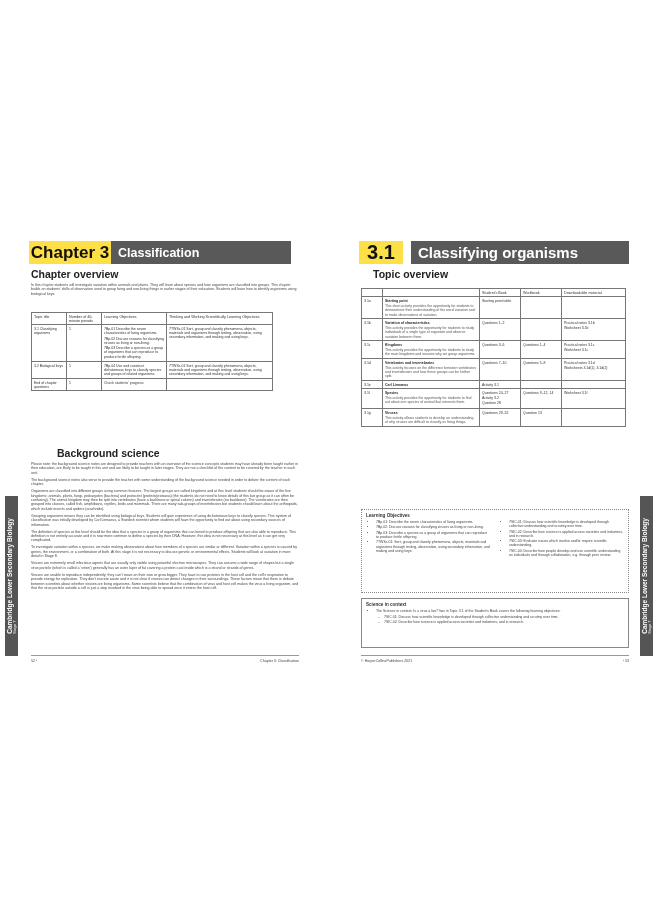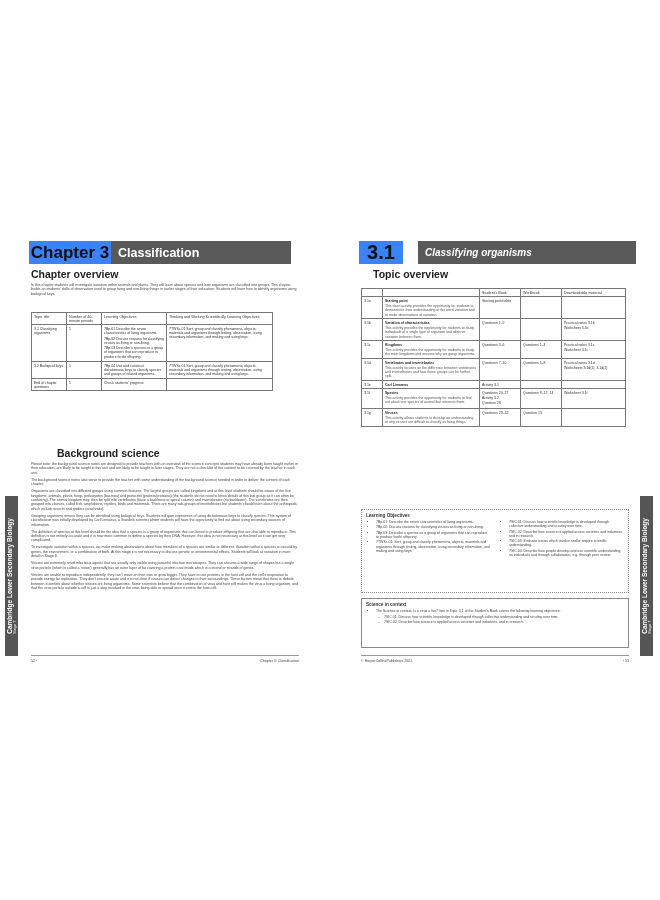--- a/index.html
+++ b/index.html
@@ -2,28 +2,28 @@
 <html><head>
 <meta charset="utf-8">
 <style>
   html, body { margin:0; padding:0; background:#fff; }
   body { width:660px; height:900px; position:relative; overflow:hidden; font-family:"Liberation Sans", sans-serif; color:#222; }
   .page { position:absolute; top:0; height:900px; width:330px; }
   .page.left { left:0; }
   .page.right { left:330px; }
 
   .chap-head { position:absolute; top:241px; height:23px; display:flex; }
-  .chap-num { background:#3b82f6; font-weight:bold; color:#111; display:flex; align-items:center; justify-content:center; }
+  .chap-num { background:#fde047; font-weight:bold; color:#111; display:flex; align-items:center; justify-content:center; }
   .chap-title { background:#595959; color:#fff; font-weight:bold; display:flex; align-items:center; padding-left:7px; }
   .left .chap-head { left:29px; }
   .left .chap-num { width:82px; font-size:17px; }
   .left .chap-title { width:173px; font-size:12.5px; }
   .right .chap-head { left:29px; }
   .right .chap-num { width:44px; font-size:20px; }
-  .right .chap-title { width:211px; margin-left:15px; font-size:10px;font-style:italic; }
+  .right .chap-title { width:211px; margin-left:8px; font-size:15px; }
 
   .h2 { position:absolute; left:31px; font-weight:bold; font-size:10.5px; color:#222; }
   .para { position:absolute; left:31px; width:268px; font-size:3.6px; line-height:4.4px; color:#444; }
   .para p { margin:0 0 2.6px 0; }
 
   table { border-collapse:collapse; position:absolute; font-size:3.5px; line-height:4.2px; color:#333; }
   td, th { border:0.6px solid #777; vertical-align:top; padding:1.5px 2px; text-align:left; font-weight:normal; }
   th { font-size:3.7px; }
   .sub { display:block; margin-top:1.2px; color:#555; }
   .bold { font-weight:bold; color:#222; }

